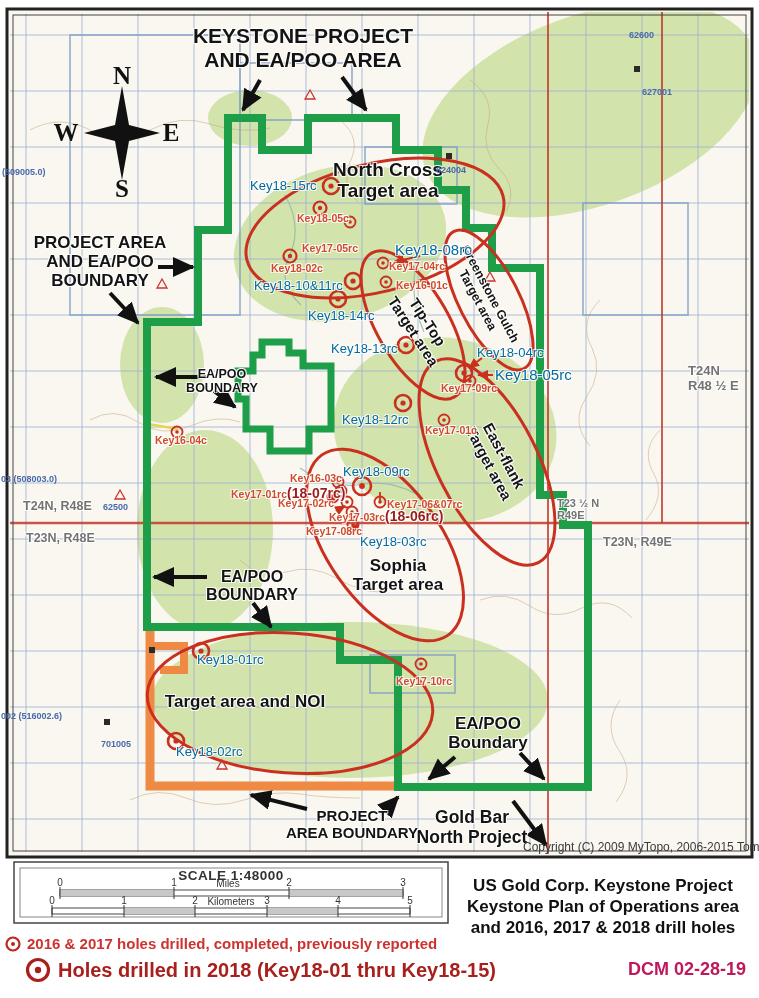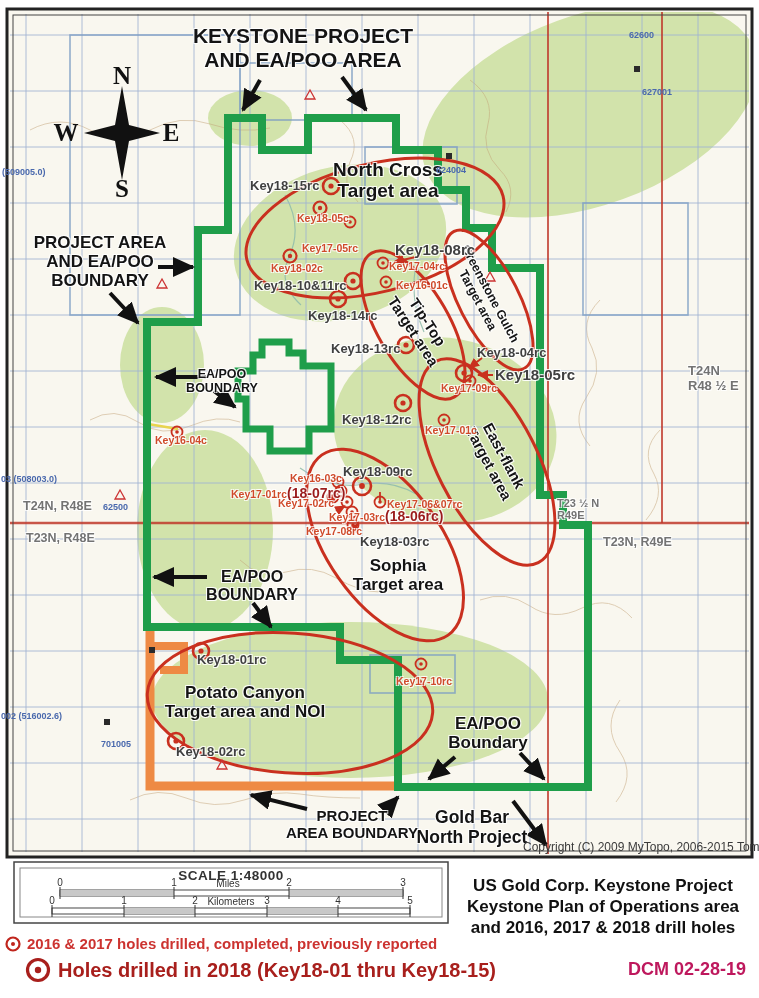--- a/index.html
+++ b/index.html
@@ -6,21 +6,21 @@
   .page{position:relative;width:759px;height:998px;background:#fff;overflow:hidden;
         font-family:"Liberation Sans",sans-serif;}
   .mapbg{position:absolute;left:8px;top:10px;width:743px;height:846px;background:#f9f7ef;}
   svg{position:absolute;left:0;top:0;}
   .lbl{position:absolute;white-space:nowrap;line-height:1.12;font-family:"Liberation Sans",sans-serif;}
   .ctr{transform:translate(-50%,-50%);text-align:center;}
   .ly{transform:translate(0,-50%);}
   .halo{text-shadow:-1px -1px 0 rgba(255,255,255,.8),1px -1px 0 rgba(255,255,255,.8),
         -1px 1px 0 rgba(255,255,255,.8),1px 1px 0 rgba(255,255,255,.8);}
   .blk{color:#141414;font-weight:bold;}
-  .h18{color:#404040;font-weight:bold;font-size:13px;}
+  .h18{color:#0369a1;font-weight:normal;font-size:13px;}
   .h18.big{font-size:15px;}
   .h17{color:#cf4a2a;font-weight:bold;font-size:10.5px;}
   .h17i{color:#cf4a2a;font-weight:bold;font-size:10.5px;}
   .h18i{color:#9b1c1c;font-weight:bold;font-size:14px;}
   .blue{color:#4a69ad;font-size:9px;font-weight:bold;}
   .redt{color:#737373;font-weight:bold;font-size:12.5px;}
   .compass{color:#111;font-family:"Liberation Serif",serif;font-weight:bold;font-size:25px;}
   .copy{color:#3a3a3a;font-size:12px;}
   .scalet{color:#333;font-weight:600;font-size:13.5px;letter-spacing:.5px;}
   .tick{color:#333;font-size:10px;}
@@ -339,21 +339,20 @@
   </div>
   <div class="lbl halo blk" style="left:496px;top:460px;font-size:15px;text-align:center;transform:translate(-50%,-50%) rotate(62deg);">
     <div>East-flank</div>
     <div>Target area</div>
   </div>
   <div class="lbl ctr halo blk" style="left:398px;top:575px;font-size:17px;">
     <div>Sophia</div>
     <div>Target area</div>
   </div>
   <div class="lbl ctr halo blk" style="left:245px;top:702px;font-size:17px;">
-    <div>Potato Canyon</div>
     <div>Target area and NOI</div>
   </div>
 
   <div class="lbl ly halo h18" style="left:250px;top:186px;">Key18-15rc</div>
   <div class="lbl ly halo h17" style="left:297px;top:219px;">Key18-05c</div>
   <div class="lbl ly halo h17" style="left:302px;top:249px;">Key17-05rc</div>
   <div class="lbl ly halo h18 big" style="left:395px;top:250px;">Key18-08rc</div>
   <div class="lbl ly halo h17" style="left:389px;top:267px;">Key17-04rc</div>
   <div class="lbl ly halo h17" style="left:396px;top:286px;">Key16-01c</div>
   <div class="lbl ly halo h17" style="left:271px;top:269px;">Key18-02c</div>

